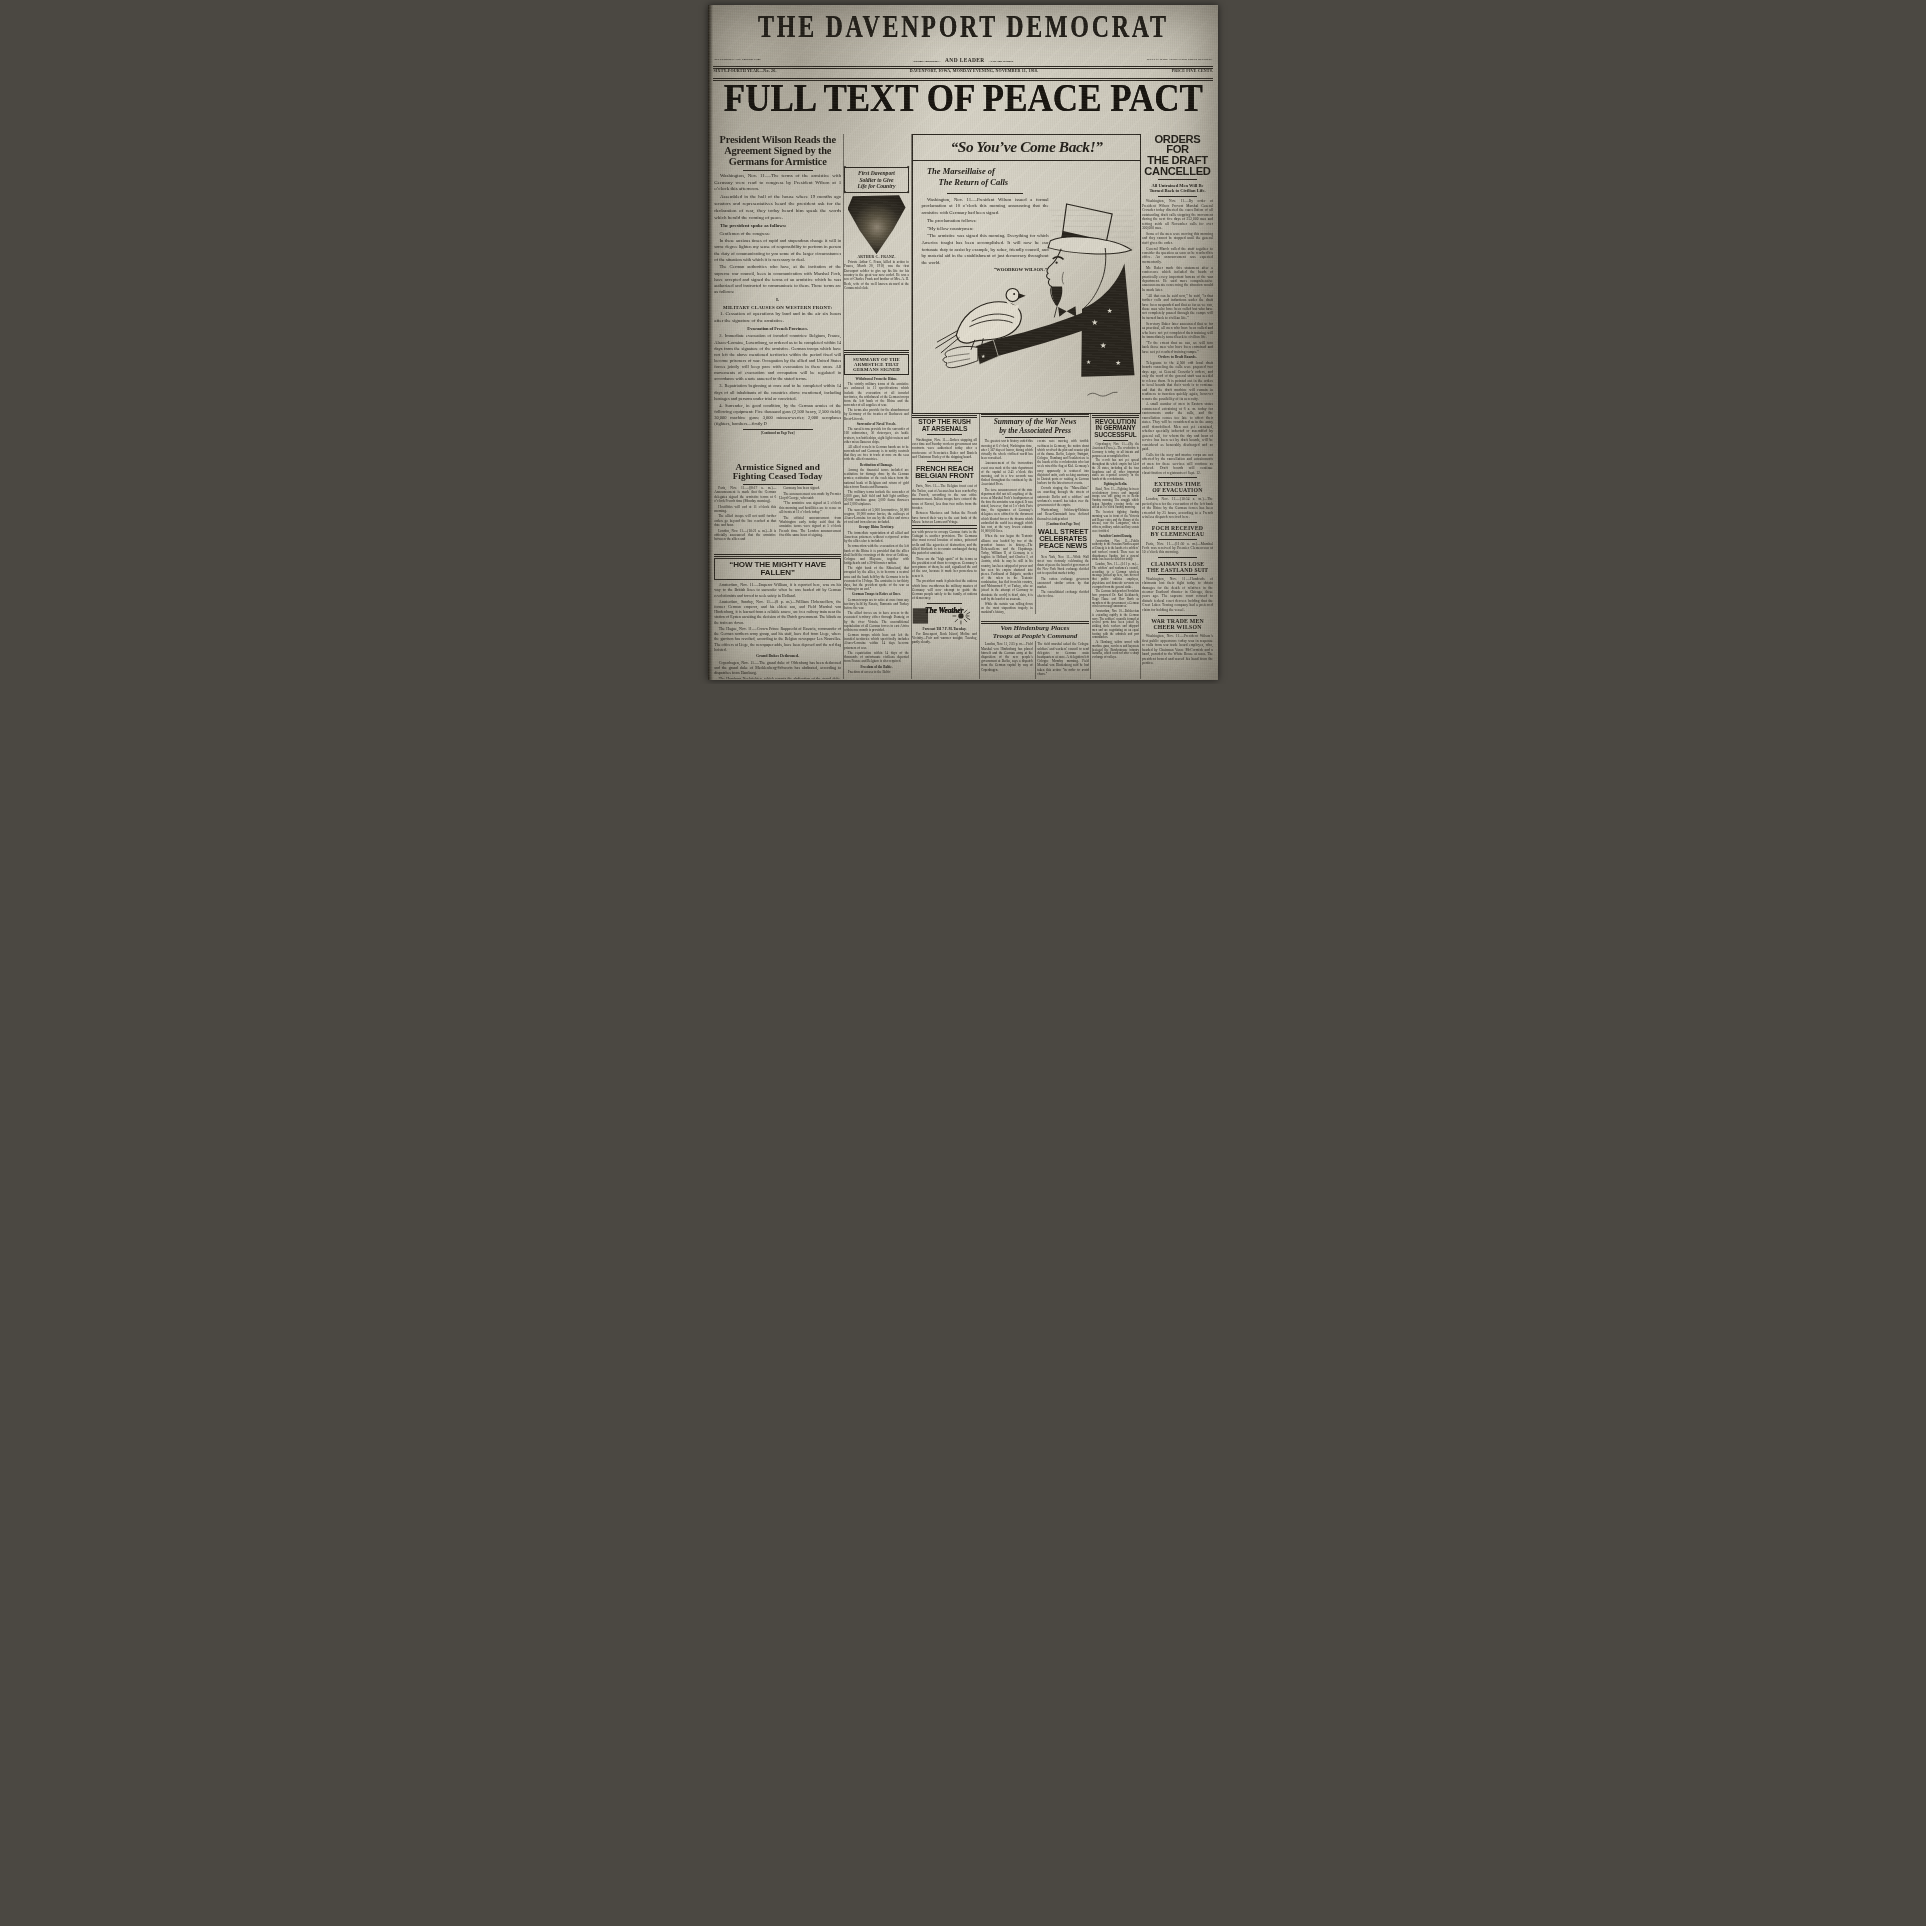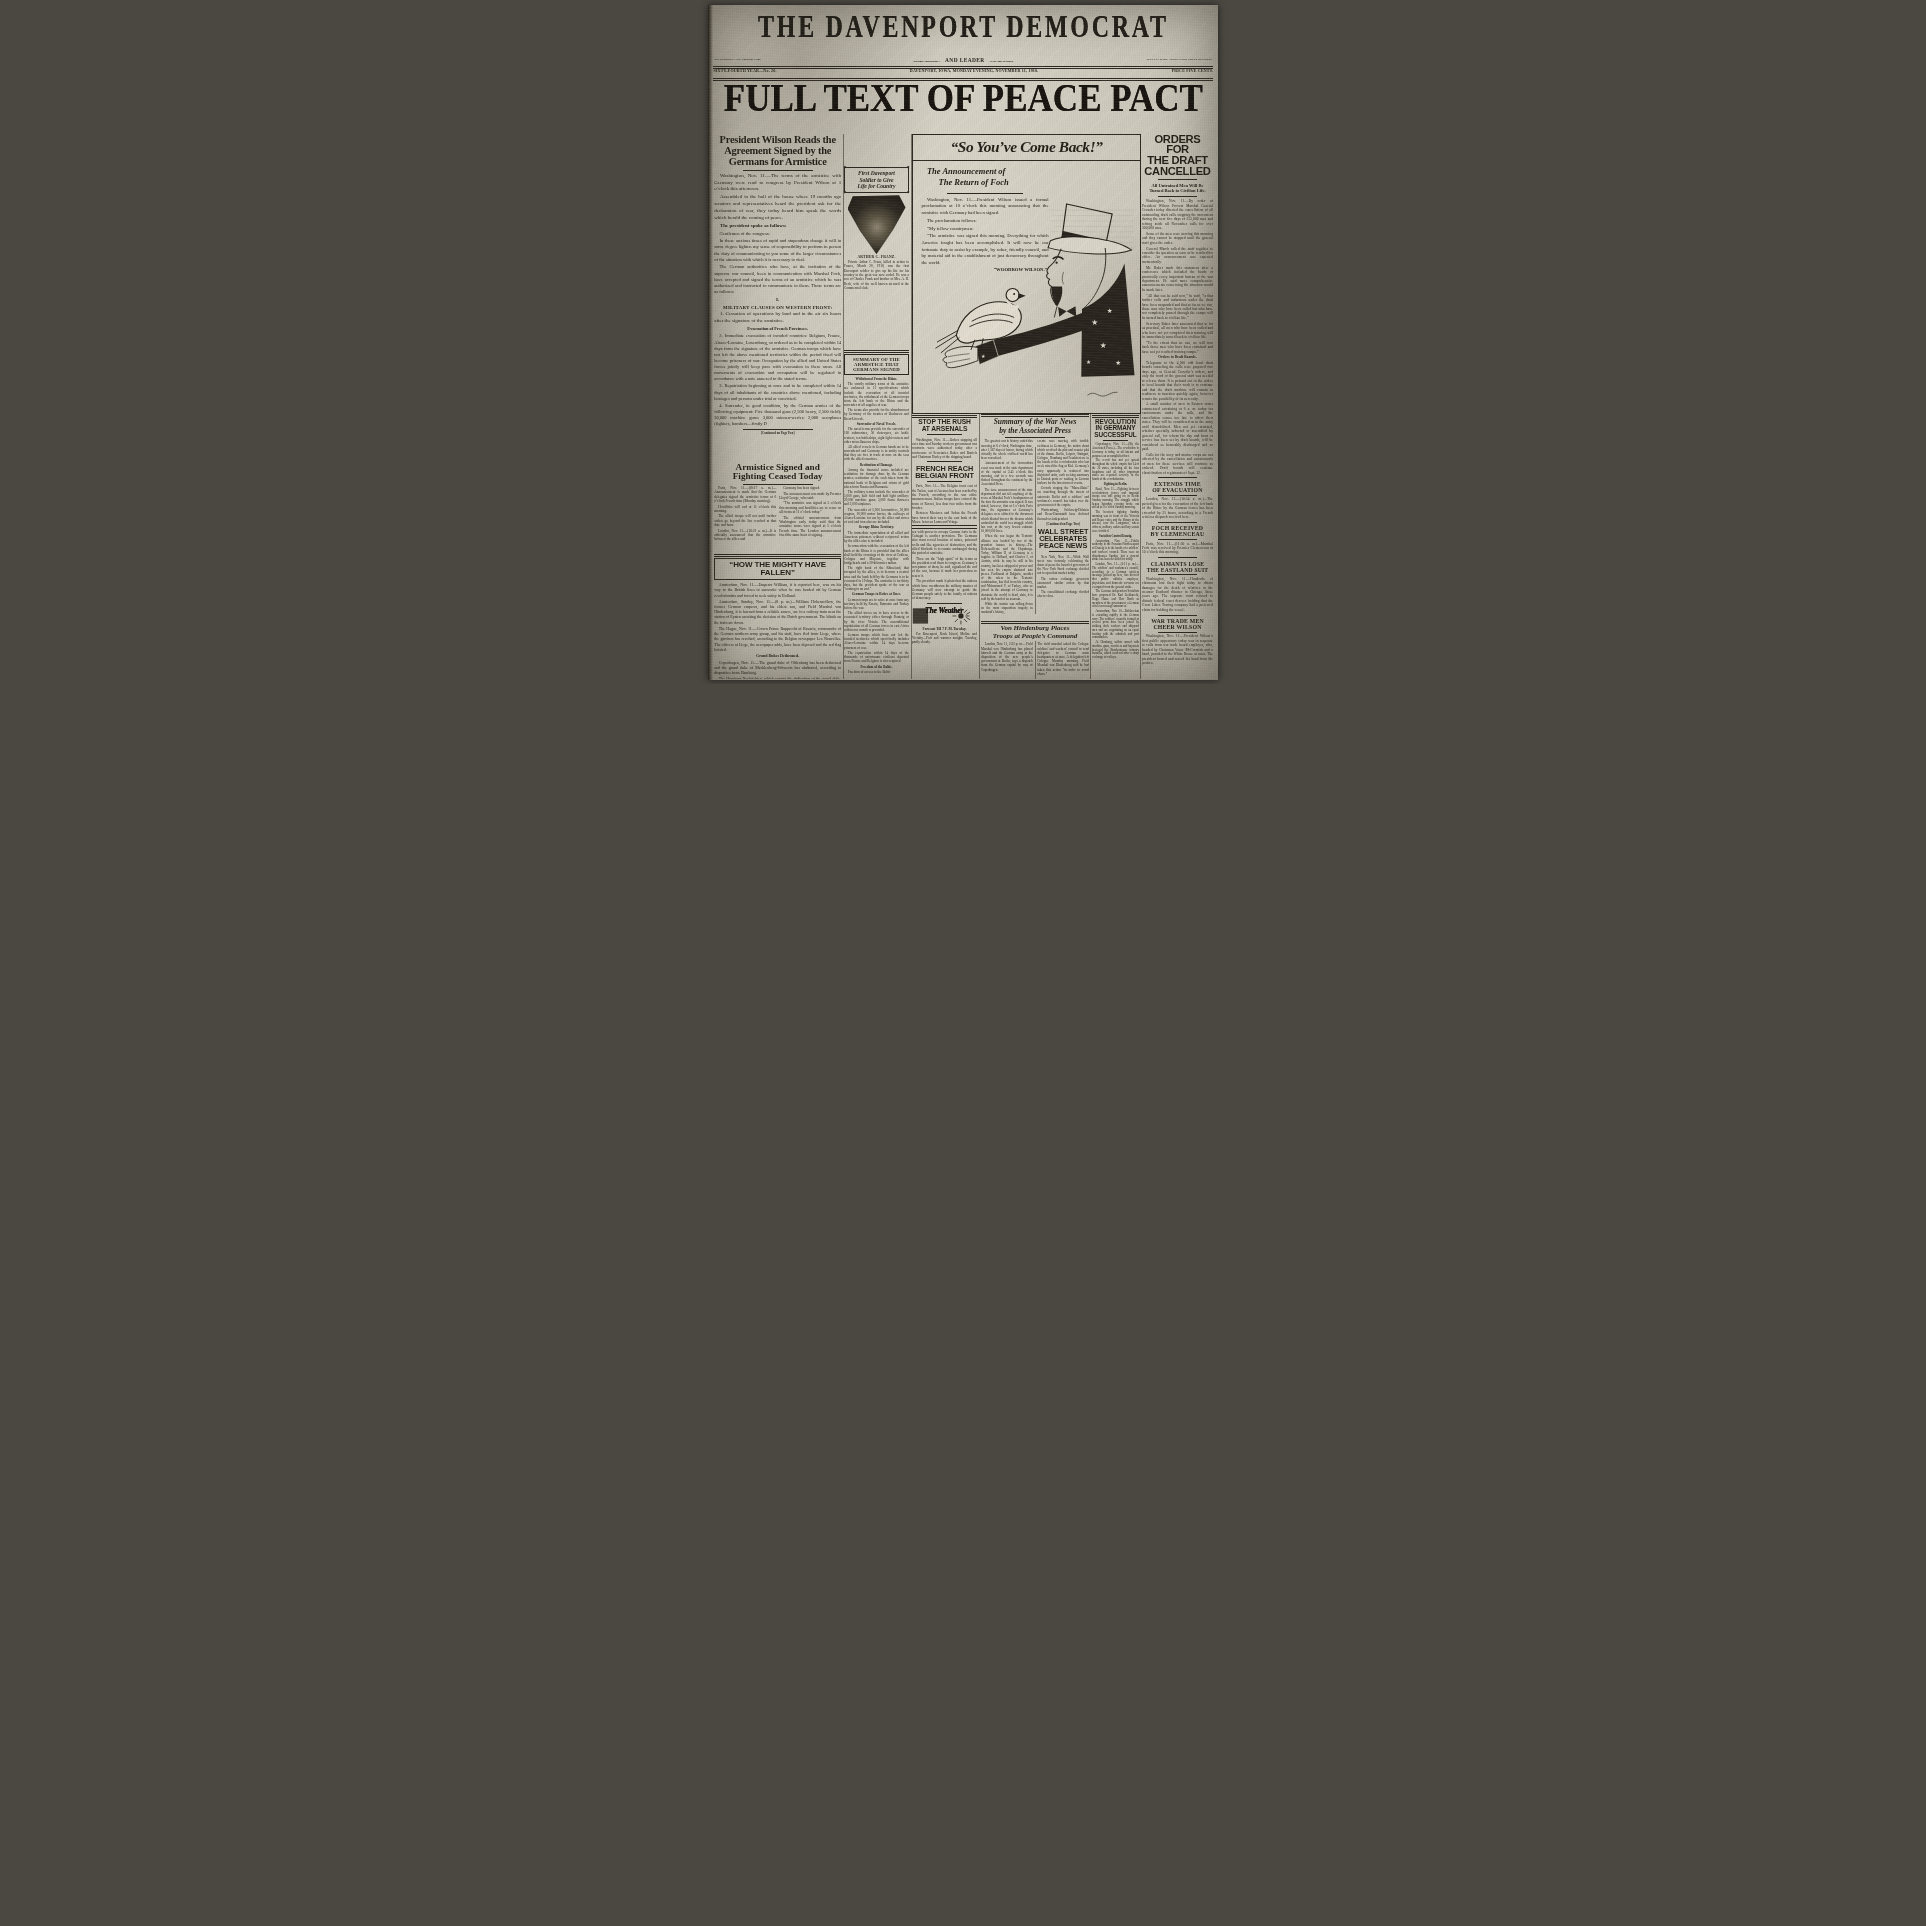--- a/index.html
+++ b/index.html
@@ -241,22 +241,22 @@
         <path d="M273,257 L292,264 L272,272 Z" fill="#26221b"></path>
         <circle cx="262" cy="259" r="2.6" fill="#26221b"></circle>
         <path d="M152,330 C190,308 232,306 262,320 M146,344 C186,324 230,322 258,334" fill="none" stroke="#26221b" stroke-width="2.4"></path>
         <path d="M112,366 L58,400 M116,354 L62,384 M120,372 L72,412" fill="none" stroke="#26221b" stroke-width="2.4"></path>
         <path d="M160,378 L150,404 M182,374 L176,400" fill="none" stroke="#26221b" stroke-width="2.4"></path>
         <path d="M452,522 q12,-10 26,-2 t28,0 t24,-6" fill="none" stroke="#26221b" stroke-width="2" opacity=".8"></path>
       </svg>
 
       <div style="position:relative;z-index:2;width:127px;padding:5.4px 0 0 8.5px;">
         <div class="it b" style="font-size:8.5px;line-height:1.35;">
-          <div style="padding-left:5.4px;">The Announcement of</div>
-          <div style="padding-left:17px;">The Return of Foch</div>
+          <div style="padding-left:5.4px;">The Marseillaise of</div>
+          <div style="padding-left:17px;">The Return of Calls</div>
         </div>
         <div class="sep" style="width:60%;margin:3.9px auto 3.1px;"></div>
         <div style="font-size:4.7px;line-height:1.4;">
           <p class="t">Washington, Nov. 11.—President Wilson issued a formal proclamation at 10 o’clock this morning announcing that the armistice with Germany had been signed.</p>
           <p class="t">The proclamation follows:</p>
           <p class="t">“My fellow countrymen:</p>
           <p class="t">“The armistice was signed this morning.  Everything for which America fought has been accomplished.  It will now be our fortunate duty to assist by example, by sober, friendly council, and by material aid in the establishment of just democracy throughout the world.</p>
           <p class="t b" style="text-align:right;padding-right:1.5px;">“WOODROW WILSON.”</p>
         </div>
       </div>

